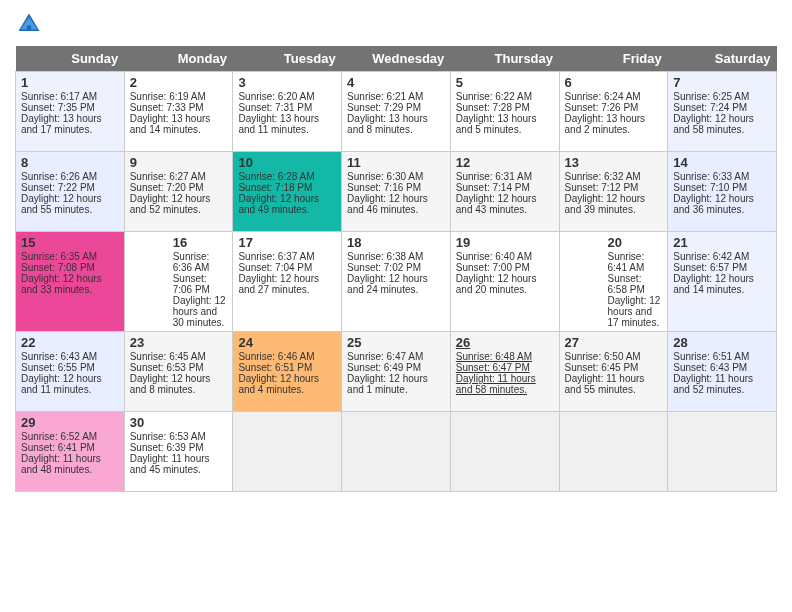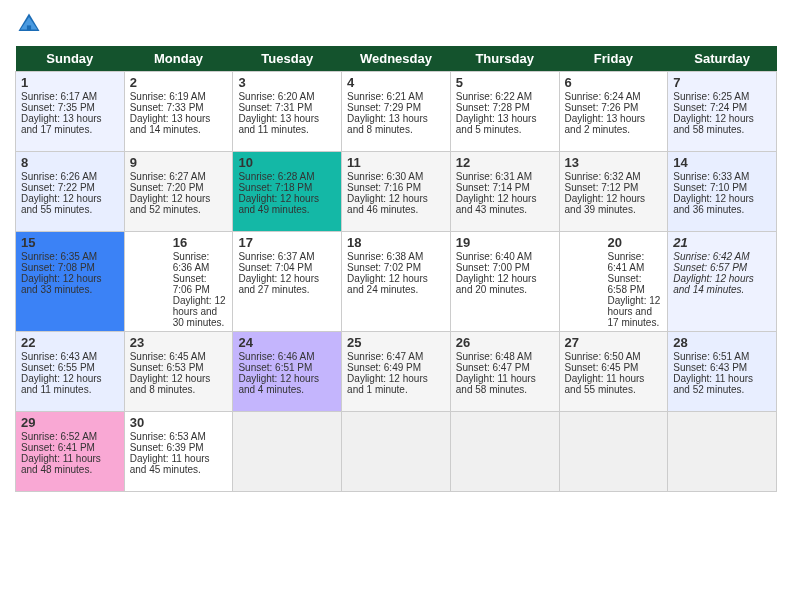--- a/index.html
+++ b/index.html
@@ -47,23 +47,23 @@
     .location {
       font-size: 16px;
       color: #555;
     }
     table {
       width: 100%;
       border-collapse: collapse;
       table-layout: fixed;
     }
     th {
-      background-color: #14532d;
+      background-color: #737373;
       color: white;
-      text-align: center;
+      text-align: right;
       padding: 5px 6px;
       font-size: 13px;
       font-weight: bold;
     }
     td {
       border: 1px solid #ccc;
       vertical-align: top;
       padding: 3px 5px;
       font-size: 10px;
       color: #333;
@@ -131,34 +131,34 @@
         <tr>
           <td style="background-color: rgb(232, 238, 255);"><span class="day-num">8</span><span>Sunrise: 6:26 AM</span><br><span>Sunset: 7:22 PM</span><br><span>Daylight: 12 hours and 55 minutes.</span></td>
           <td style="background-color: rgb(245, 245, 245);"><span class="day-num">9</span><span>Sunrise: 6:27 AM</span><br><span>Sunset: 7:20 PM</span><br><span>Daylight: 12 hours and 52 minutes.</span></td>
           <td style="background-color: #14b8a6;"><span class="day-num">10</span><span>Sunrise: 6:28 AM</span><br><span>Sunset: 7:18 PM</span><br><span>Daylight: 12 hours and 49 minutes.</span></td>
           <td style="background-color: rgb(245, 245, 245);"><span class="day-num">11</span><span>Sunrise: 6:30 AM</span><br><span>Sunset: 7:16 PM</span><br><span>Daylight: 12 hours and 46 minutes.</span></td>
           <td style="background-color: rgb(245, 245, 245); margin-top: 48px;"><span class="day-num">12</span><span>Sunrise: 6:31 AM</span><br><span>Sunset: 7:14 PM</span><br><span>Daylight: 12 hours and 43 minutes.</span></td>
           <td style="background-color: rgb(245, 245, 245);"><span class="day-num">13</span><span>Sunrise: 6:32 AM</span><br><span>Sunset: 7:12 PM</span><br><span>Daylight: 12 hours and 39 minutes.</span></td>
           <td style="background-color: rgb(232, 238, 255);"><span class="day-num">14</span><span>Sunrise: 6:33 AM</span><br><span>Sunset: 7:10 PM</span><br><span>Daylight: 12 hours and 36 minutes.</span></td>
         </tr>
         <tr>
-          <td style="background-color: #3b82f6;"><span class="day-num">15</span><span>Sunrise: 6:35 AM</span><br><span>Sunset: 7:08 PM</span><br><span>Daylight: 12 hours and 33 minutes.</span></td>
+          <td style="background-color: #ec4899;"><span class="day-num">15</span><span>Sunrise: 6:35 AM</span><br><span>Sunset: 7:08 PM</span><br><span>Daylight: 12 hours and 33 minutes.</span></td>
           <td style="background-color: rgb(255, 255, 255); padding-left: 48px;"><span class="day-num">16</span><span>Sunrise: 6:36 AM</span><br><span>Sunset: 7:06 PM</span><br><span>Daylight: 12 hours and 30 minutes.</span></td>
           <td style="background-color: rgb(255, 255, 255);"><span class="day-num">17</span><span>Sunrise: 6:37 AM</span><br><span>Sunset: 7:04 PM</span><br><span>Daylight: 12 hours and 27 minutes.</span></td>
           <td style="background-color: rgb(255, 255, 255);"><span class="day-num">18</span><span>Sunrise: 6:38 AM</span><br><span>Sunset: 7:02 PM</span><br><span>Daylight: 12 hours and 24 minutes.</span></td>
           <td style="background-color: rgb(255, 255, 255);"><span class="day-num">19</span><span>Sunrise: 6:40 AM</span><br><span>Sunset: 7:00 PM</span><br><span>Daylight: 12 hours and 20 minutes.</span></td>
           <td style="background-color: rgb(255, 255, 255); padding-left: 48px;"><span class="day-num">20</span><span>Sunrise: 6:41 AM</span><br><span>Sunset: 6:58 PM</span><br><span>Daylight: 12 hours and 17 minutes.</span></td>
-          <td style="background-color: rgb(238, 242, 255); font-style: italic;"><span class="day-num">21</span><span>Sunrise: 6:42 AM</span><br><span>Sunset: 6:57 PM</span><br><span>Daylight: 12 hours and 14 minutes.</span></td>
+          <td style="background-color: rgb(238, 242, 255);"><span class="day-num">21</span><span>Sunrise: 6:42 AM</span><br><span>Sunset: 6:57 PM</span><br><span>Daylight: 12 hours and 14 minutes.</span></td>
         </tr>
         <tr>
           <td style="background-color: rgb(232, 238, 255);"><span class="day-num">22</span><span>Sunrise: 6:43 AM</span><br><span>Sunset: 6:55 PM</span><br><span>Daylight: 12 hours and 11 minutes.</span></td>
           <td style="background-color: rgb(245, 245, 245);"><span class="day-num">23</span><span>Sunrise: 6:45 AM</span><br><span>Sunset: 6:53 PM</span><br><span>Daylight: 12 hours and 8 minutes.</span></td>
-          <td style="background-color: #c4b5fd;"><span class="day-num">24</span><span>Sunrise: 6:46 AM</span><br><span>Sunset: 6:51 PM</span><br><span>Daylight: 12 hours and 4 minutes.</span></td>
+          <td style="background-color: #fdba74;"><span class="day-num">24</span><span>Sunrise: 6:46 AM</span><br><span>Sunset: 6:51 PM</span><br><span>Daylight: 12 hours and 4 minutes.</span></td>
           <td style="background-color: rgb(245, 245, 245);"><span class="day-num">25</span><span>Sunrise: 6:47 AM</span><br><span>Sunset: 6:49 PM</span><br><span>Daylight: 12 hours and 1 minute.</span></td>
-          <td style="background-color: rgb(245, 245, 245);"><span class="day-num">26</span><span>Sunrise: 6:48 AM</span><br><span>Sunset: 6:47 PM</span><br><span>Daylight: 11 hours and 58 minutes.</span></td>
+          <td style="background-color: rgb(245, 245, 245); text-decoration: underline;"><span class="day-num">26</span><span>Sunrise: 6:48 AM</span><br><span>Sunset: 6:47 PM</span><br><span>Daylight: 11 hours and 58 minutes.</span></td>
           <td style="background-color: rgb(245, 245, 245);"><span class="day-num">27</span><span>Sunrise: 6:50 AM</span><br><span>Sunset: 6:45 PM</span><br><span>Daylight: 11 hours and 55 minutes.</span></td>
           <td style="background-color: rgb(232, 238, 255);"><span class="day-num">28</span><span>Sunrise: 6:51 AM</span><br><span>Sunset: 6:43 PM</span><br><span>Daylight: 11 hours and 52 minutes.</span></td>
         </tr>
         <tr>
           <td style="background-color: #f9a8d4;"><span class="day-num">29</span><span>Sunrise: 6:52 AM</span><br><span>Sunset: 6:41 PM</span><br><span>Daylight: 11 hours and 48 minutes.</span></td>
           <td style="background-color: rgb(255, 255, 255);"><span class="day-num">30</span><span>Sunrise: 6:53 AM</span><br><span>Sunset: 6:39 PM</span><br><span>Daylight: 11 hours and 45 minutes.</span></td>
           <td class="empty-cell" style="background-color: rgb(240, 240, 240);"></td>
           <td class="empty-cell" style="background-color: rgb(240, 240, 240);"></td>
           <td class="empty-cell" style="background-color: rgb(240, 240, 240);"></td>
           <td class="empty-cell" style="background-color: rgb(240, 240, 240);"></td>

